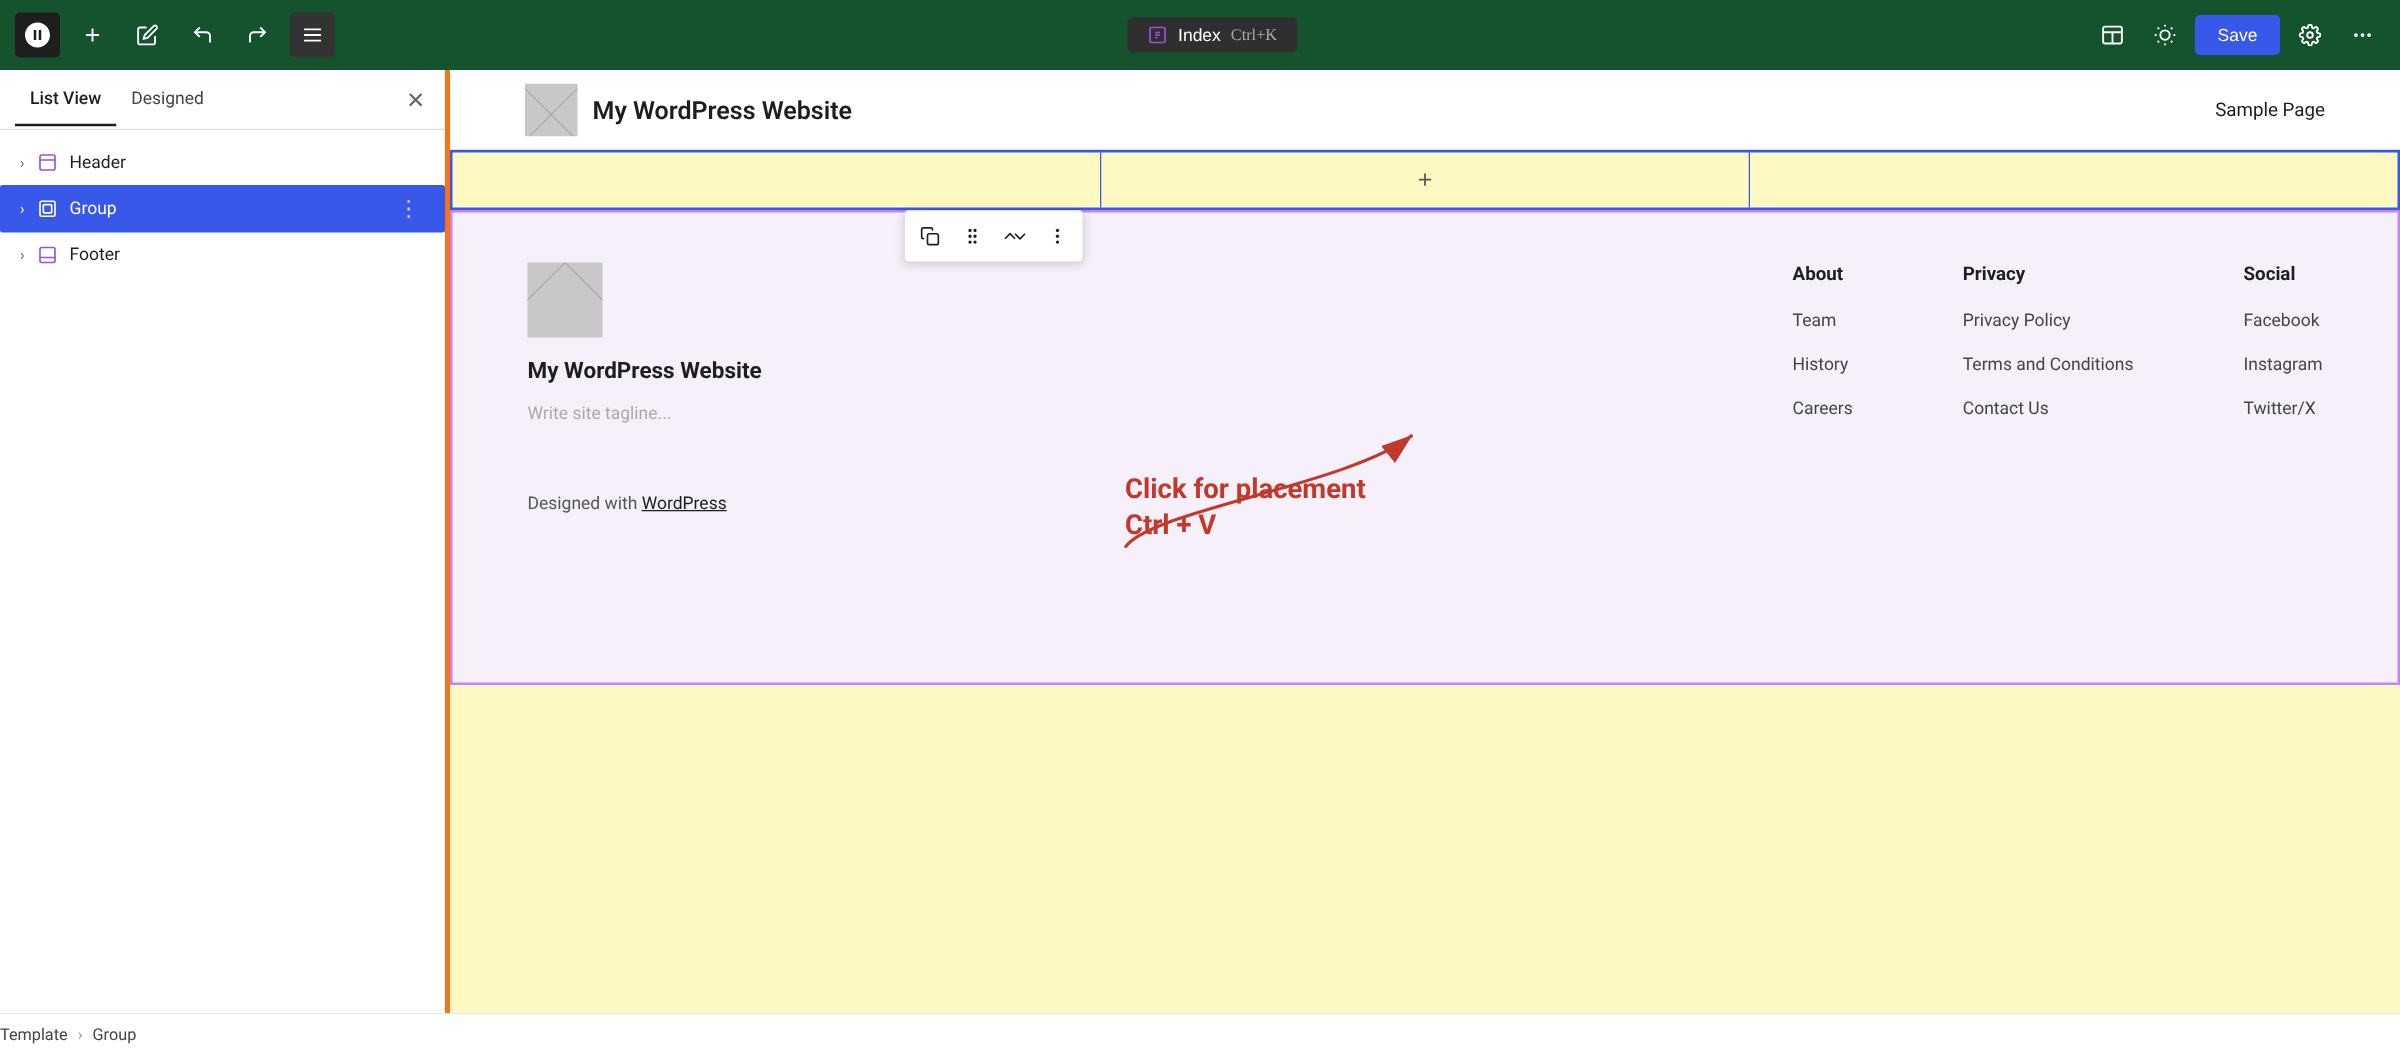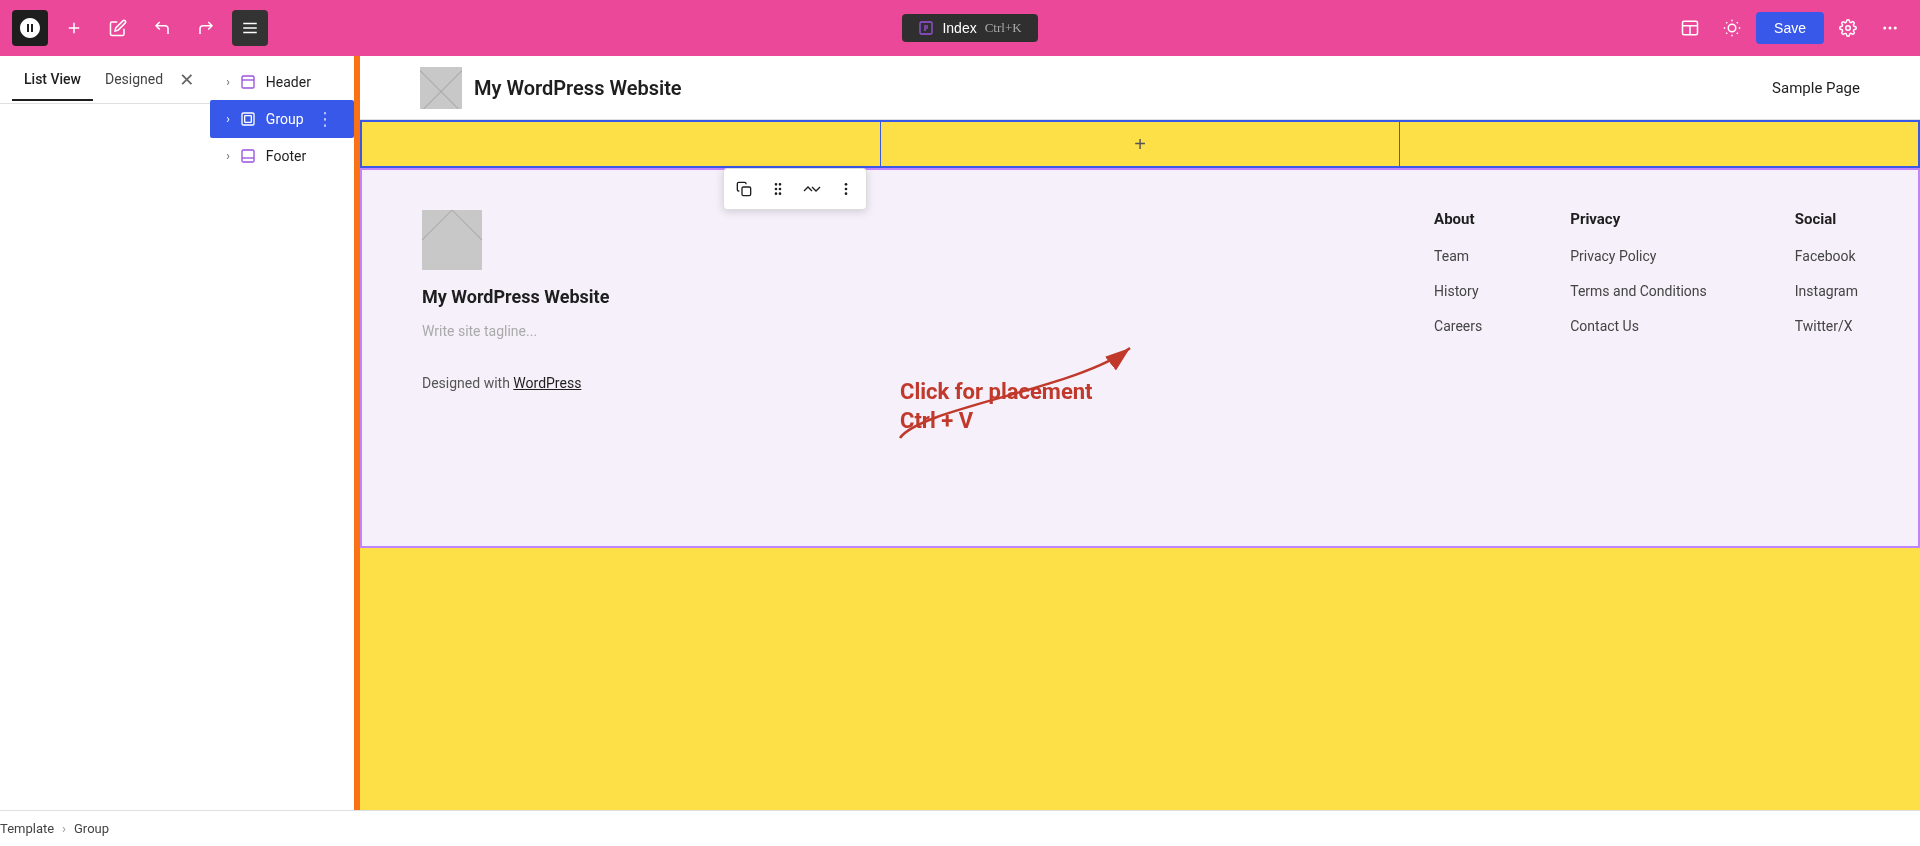--- a/index.html
+++ b/index.html
@@ -1,21 +1,21 @@
 <!DOCTYPE html>
 <html><head>
   <meta charset="utf-8">
   <style>
     * { box-sizing: border-box; margin: 0; padding: 0; }
     body { font-family: -apple-system, BlinkMacSystemFont, 'Segoe UI', Roboto, sans-serif; background: #f0f0f1; width: 1920px; min-height: 846px; overflow-x: hidden; }
 
     
     .top-toolbar {
       height: 56px;
-      background: #ec4899;
+      background: #14532d;
       display: flex;
       align-items: center;
       padding: 0 12px;
       gap: 8px;
       position: fixed;
       top: 0;
       left: 0;
       right: 0;
       z-index: 100;
     }
@@ -80,23 +80,23 @@
     .main-layout {
       display: flex;
       margin-top: 56px;
       height: calc(846px - 56px);
     }
 
     
     .sidebar {
       width: 360px;
       background: #fff;
-      border-right: 6px solid #f97316;
-      display: flex;
-      flex-direction: row;
+      border-right: 4px solid #f97316;
+      display: flex;
+      flex-direction: column;
       flex-shrink: 0;
     }
     .sidebar-tabs {
       display: flex;
       align-items: center;
       border-bottom: 1px solid #e0e0e0;
       padding: 0 12px;
       height: 48px;
     }
     .sidebar-tab {
@@ -176,21 +176,21 @@
       color: #444;
       gap: 8px;
       z-index: 100;
     }
     .status-bar .breadcrumb-sep { color: #999; }
 
     
     .canvas-area {
       flex: 1;
       overflow: auto;
-      background: #fde047;
+      background: #fef9c3;
       position: relative;
     }
     .canvas-inner {
       padding: 0;
       position: relative;
     }
 
     
     .canvas-header {
       background: #fff;
@@ -325,21 +325,21 @@
       display: flex;
       flex-direction: column;
       gap: 16px;
     }
     .footer-nav-col ul li a {
       text-decoration: none;
       color: #444;
       font-size: 14px;
     }
     .footer-bottom {
-      margin-top: 36px;
+      margin-top: 56px;
       font-size: 14px;
       color: #555;
     }
     .footer-bottom a {
       color: #1e1e1e;
       text-decoration: underline;
     }
 
     
     .img-placeholder {

